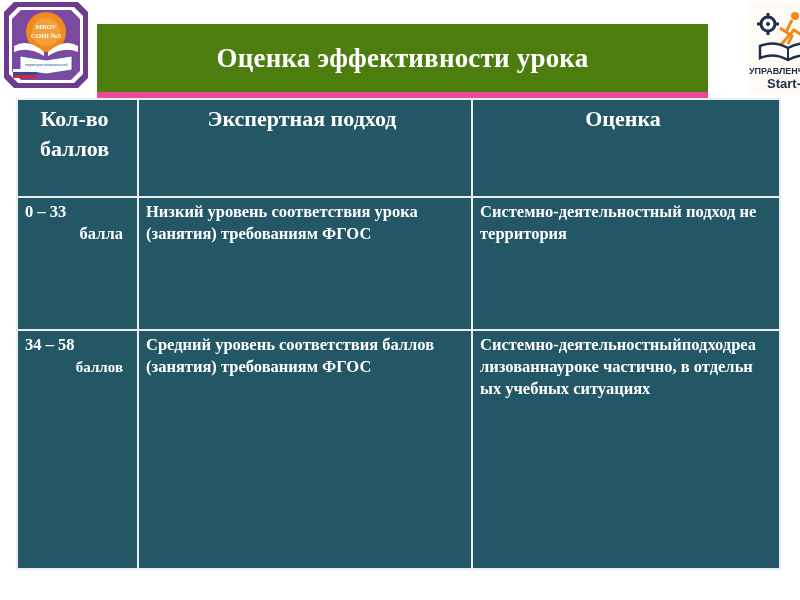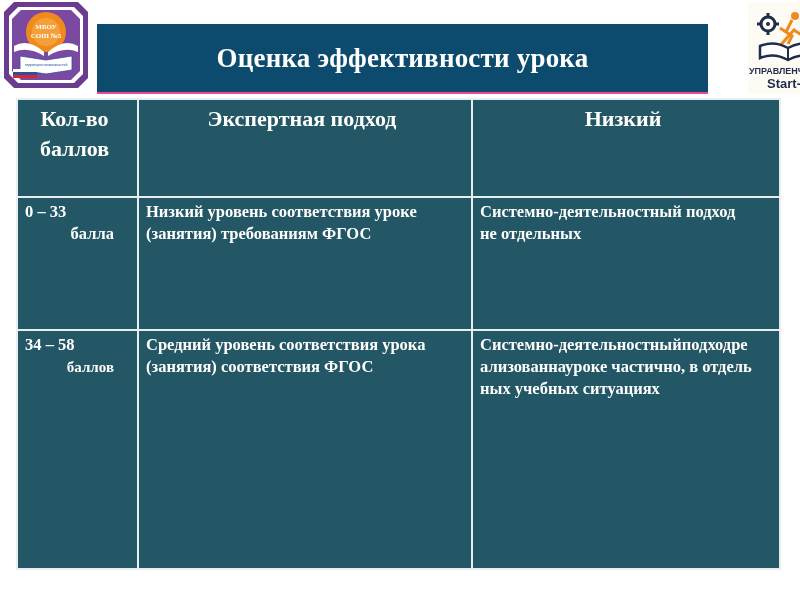--- a/index.html
+++ b/index.html
@@ -9,23 +9,23 @@
     font-family:"Liberation Serif", "DejaVu Serif", serif;
   }
   .logo-left {
     position:absolute; left:4px; top:2px; width:84px; height:86px;
   }
   .logo-right {
     position:absolute; left:748px; top:2px; width:88px; height:92px;
   }
   .title-bar {
     position:absolute; left:97px; top:24px; width:611px; height:68px;
-    background:#0c4a6e;
+    background:#4d7c0f;
     display:flex; align-items:center; justify-content:center;
-    border-bottom:2px solid #ec4899;
+    border-bottom:7px solid #ec4899;
   }
   .title-bar h1 {
     margin:0; color:#ffffff; font-size:27px; font-weight:bold;
     letter-spacing:0.2px;
   }
   table.grid {
     position:absolute; left:16px; top:98px; width:763px; height:472px;
     border-collapse:collapse; table-layout:fixed;
     background:#235766;
   }
@@ -33,21 +33,21 @@
     border:2px solid #e6eef1;
     color:#ffffff; vertical-align:top;
     background:#235766;
   }
   table.grid th {
     font-size:22px; font-weight:bold; text-align:center;
     padding:4px 12px 0 6px; line-height:30px;
   }
   table.grid td {
     font-size:16.5px; font-weight:bold; text-align:left;
-    padding:3px 23px 0 7px; line-height:22px;
+    padding:3px 14px 0 7px; line-height:22px;
   }
   col.c1 { width:121px; }
   col.c2 { width:334px; }
   col.c3 { width:308px; }
   tr.r0 { height:80px; }
   tr.r1 { height:109px; }
   tr.r2 { height:195px; }
   tr.r3 { height:120px; }
   .cell-range { display:block; }
   .cell-unit { display:block;text-align:right; }
@@ -113,32 +113,32 @@
       <col class="c2">
       <col class="c3">
     </colgroup>
   <tbody>
       <tr class="r0">
     <th>
       <span style="display:block">Кол-во</span>
       <span style="display:block">баллов</span>
     </th>
     <th>Экспертная  подход</th>
-    <th>Низкий</th>
+    <th>Оценка</th>
   </tr>
   <tr class="r1">
     <td>
       <span class="cell-range">0 – 33</span>
       <span class="cell-unit">балла</span>
     </td>
-    <td>Низкий уровень соответствия уроке (занятия) требованиям ФГОС</td>
-    <td>Системно-деятельностный подход не отдельных</td>
+    <td>Низкий уровень соответствия урока (занятия) требованиям ФГОС</td>
+    <td>Системно-деятельностный подход не территория</td>
   </tr>
   <tr class="r2">
     <td>
       <span class="cell-range">34 – 58</span>
       <span class="cell-unit">баллов</span>
     </td>
-    <td>Средний уровень соответствия урока (занятия)  соответствия ФГОС</td>
+    <td>Средний уровень соответствия баллов (занятия)  требованиям ФГОС</td>
     <td style="word-break:break-all">Системно-деятельностныйподходреализованнауроке частично, в отдельных учебных ситуациях</td>
   </tr>
 </tbody>
   </table>
 
 </body></html>

